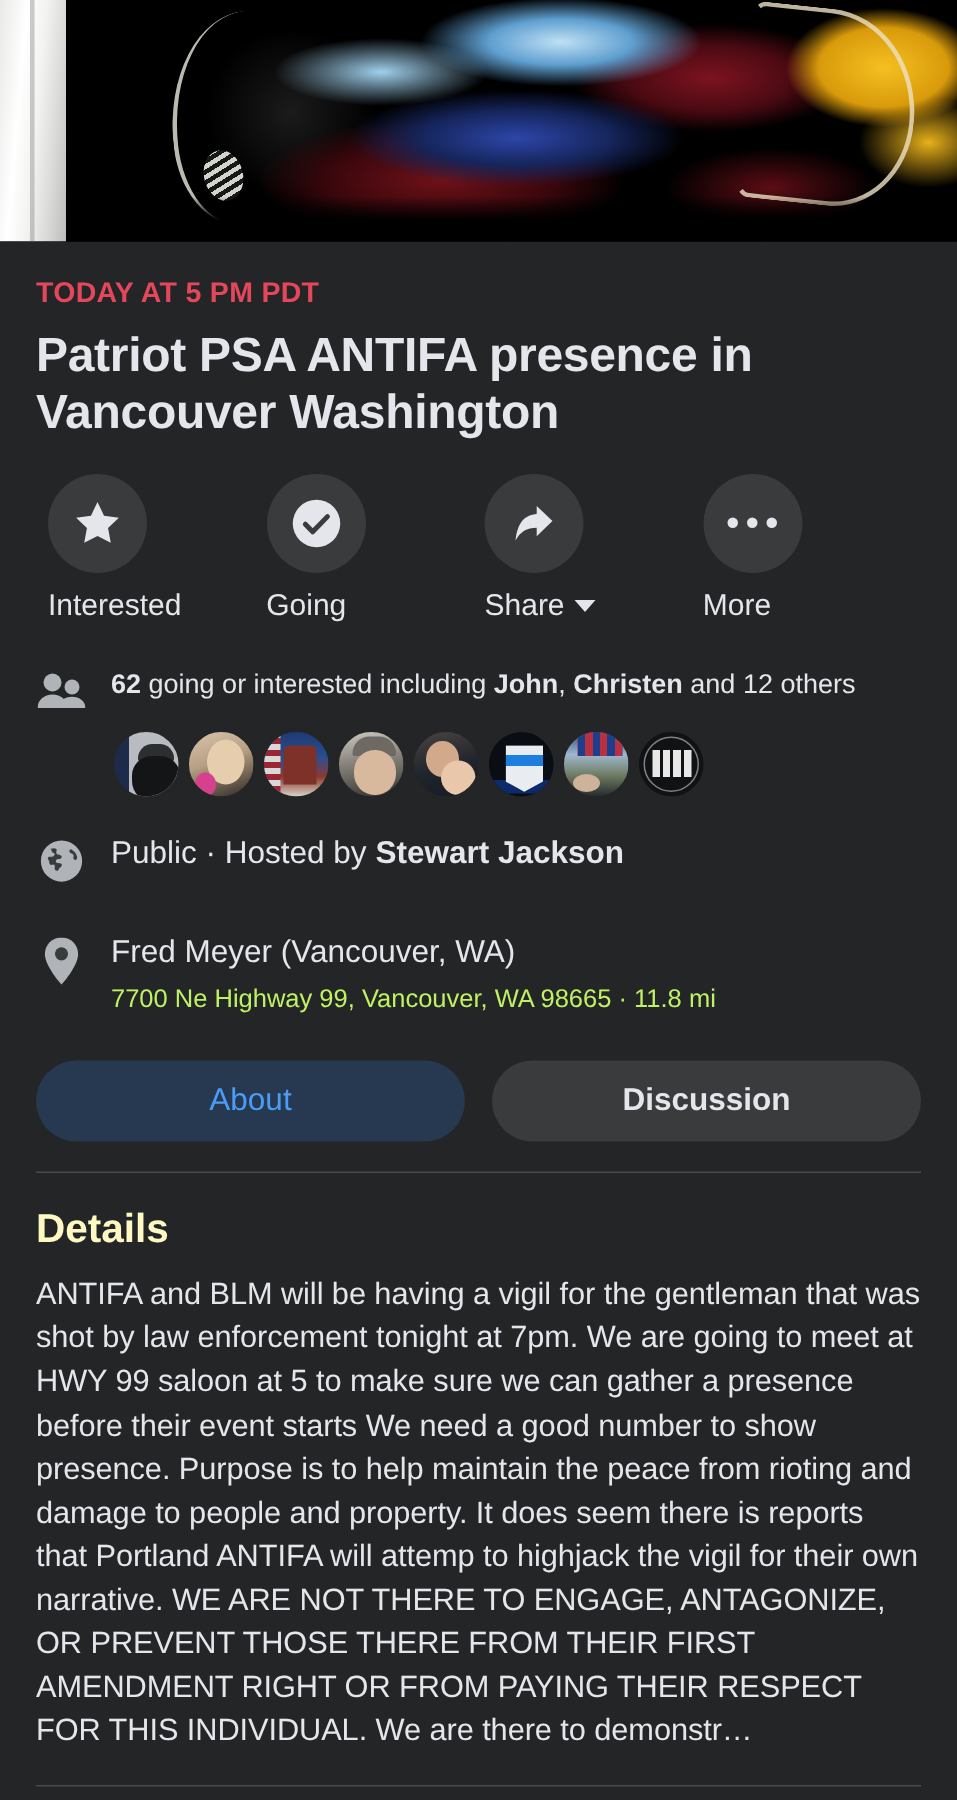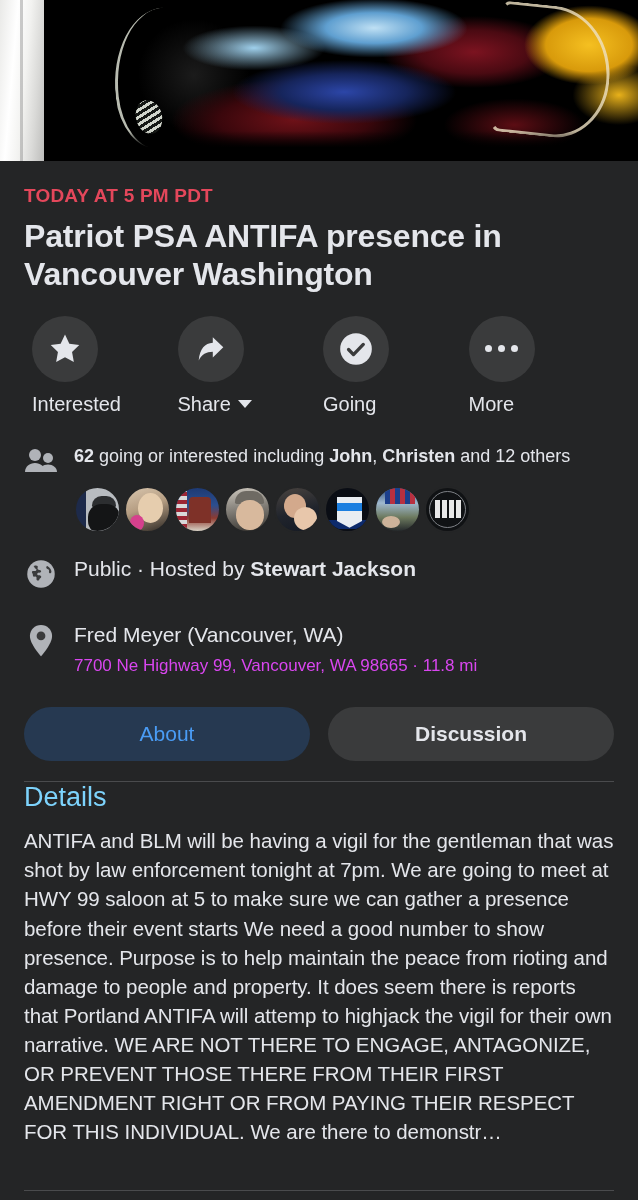--- a/index.html
+++ b/index.html
@@ -251,21 +251,21 @@
   .av8::before { content:""; position:absolute; left:3px; top:3px; right:3px; bottom:3px;
       border-radius:50%; border:1px solid #7e8186; }
 
   
   .host { margin-top: 22px; }
   .host-text { color:#e4e6eb; font-size:21px; line-height:1.3; }
   .host-text b { font-weight:700; }
 
   .place { margin-top: 32px; }
   .place-name { color:#e4e6eb; font-size:21px; line-height:1.3; }
-  .place-addr { color:#d946ef; font-size:17px; margin-top:7px; line-height:1.3; }
+  .place-addr { color:#bef264; font-size:17px; margin-top:7px; line-height:1.3; }
 
   
   .tabs {
     display: flex;
     gap: 18px;
     margin-top: 30px;
   }
   .tab {
     flex: 1;
     height: 54px;
@@ -280,23 +280,24 @@
   .tab-inactive { background:#3a3b3c; color:#e4e6eb; font-weight:600; }
 
   .divider {
     height: 1px;
     background: #4a4b4d;
     margin: 20px 0 0 0;
   }
 
   
   .details-title {
-    color:#7dd3fc;
+    margin-top: 22px;
+    color:#fef9c3;
     font-size:27px;
-    font-weight:400;
+    font-weight:700;
   }
   .details-body {
     margin-top: 13px;
     color:#e4e6eb;
     font-size: 20.5px;
     line-height: 1.42;
     letter-spacing: -.05px;
   }
 
   .bottom-divider {
@@ -331,38 +332,38 @@
         <div class="action-circle">
           <svg width="36" height="36" viewBox="0 0 24 24">
             <path fill="#e4e6eb" d="M12 2.4l2.9 6.1 6.6.9-4.8 4.6 1.2 6.6L12 17.5l-5.9 3.1 1.2-6.6L2.5 9.4l6.6-.9z"></path>
           </svg>
         </div>
         <div class="action-label">Interested</div>
       </div>
 
       <div class="action">
         <div class="action-circle">
-          <svg width="36" height="36" viewBox="0 0 24 24">
-            <path fill="#e4e6eb" d="M13.2 4.2v3.6C7.9 8.2 4.6 11.6 3.8 19.6c2.1-3.9 5-5.7 9.4-5.7v3.8l7-6.8z"></path>
-          </svg>
-        </div>
-        <div class="action-label">
-          <span>Share</span>
-          <span class="caret"></span>
-        </div>
-      </div>
-
-      <div class="action">
-        <div class="action-circle">
           <svg width="38" height="38" viewBox="0 0 24 24">
             <circle cx="12" cy="12" r="10" fill="#e4e6eb"></circle>
             <path d="M7.3 12.3l3.1 3.2 6.2-6.4" stroke="#3a3b3c" stroke-width="2.1" fill="none" stroke-linecap="round" stroke-linejoin="round"></path>
           </svg>
         </div>
         <div class="action-label">Going</div>
+      </div>
+
+      <div class="action">
+        <div class="action-circle">
+          <svg width="36" height="36" viewBox="0 0 24 24">
+            <path fill="#e4e6eb" d="M13.2 4.2v3.6C7.9 8.2 4.6 11.6 3.8 19.6c2.1-3.9 5-5.7 9.4-5.7v3.8l7-6.8z"></path>
+          </svg>
+        </div>
+        <div class="action-label">
+          <span>Share</span>
+          <span class="caret"></span>
+        </div>
       </div>
 
       <div class="action">
         <div class="action-circle">
           <span class="dots">
               <i></i>
               <i></i>
               <i></i>
             </span>
         </div>

